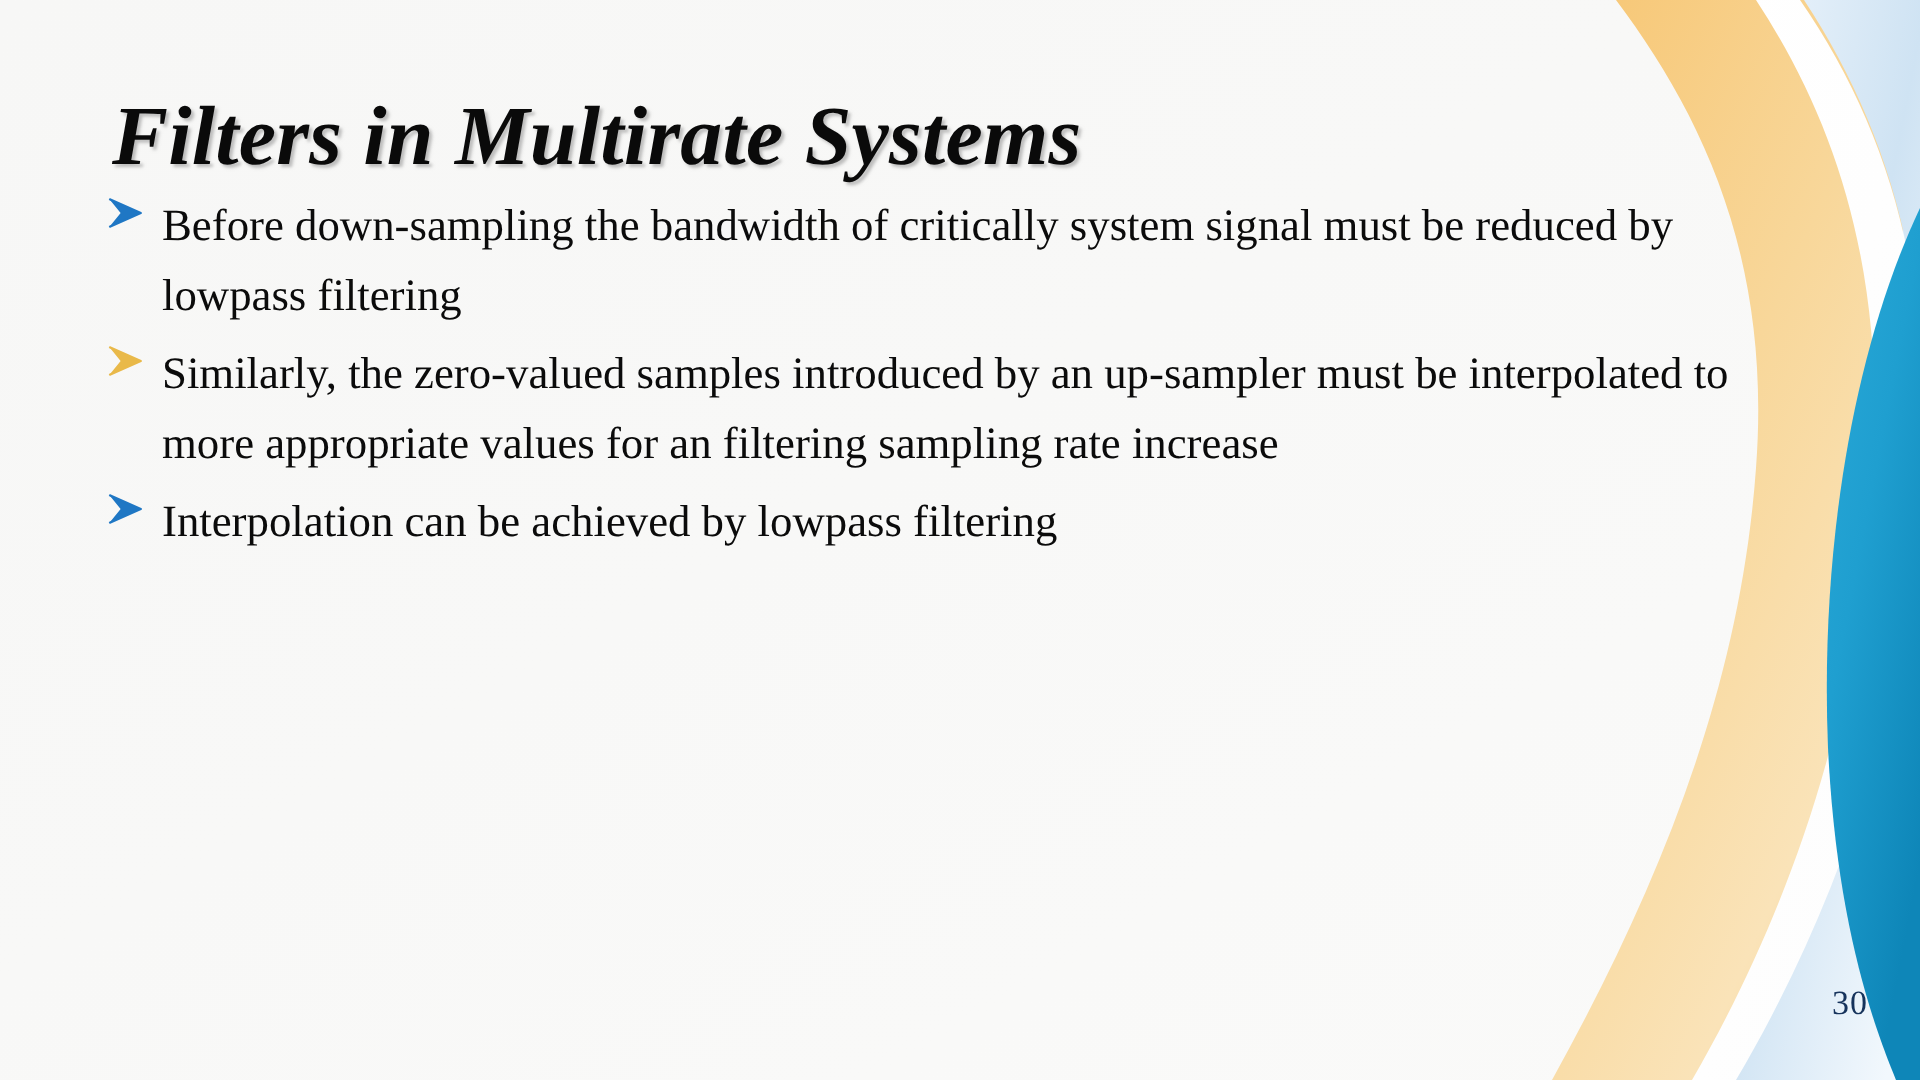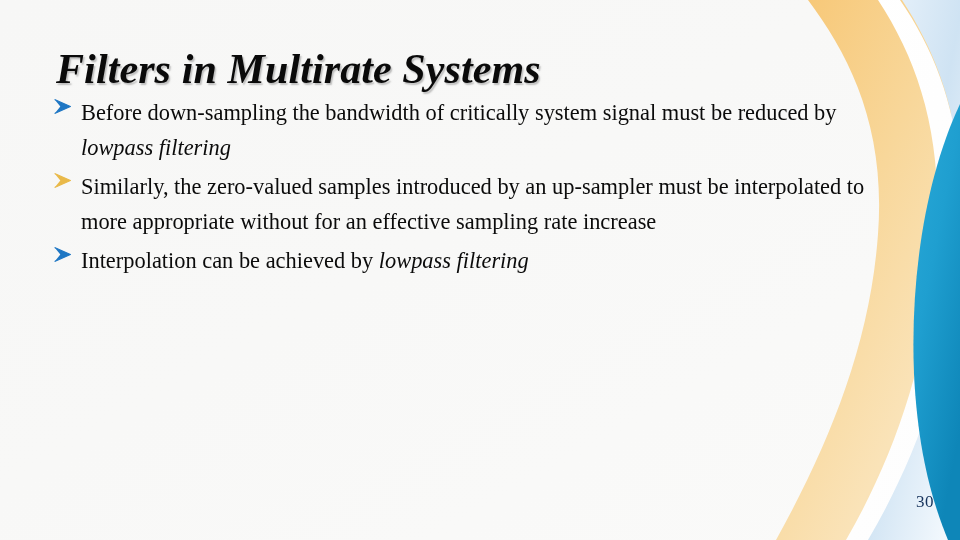--- a/index.html
+++ b/index.html
@@ -87,21 +87,21 @@
     width: 24px;
     height: 32px;
     line-height: 32px;
     font-family: "DejaVu Sans", sans-serif;
     font-size: 21px;
     display: block;
   }
   .bullet-marker svg { display: block; }
 
   .bullet-text { display: inline; }
-  .em-italic { font-style: italic; }
+  .em-italic { }
 </style>
 </head>
 <body>
 
 <div id="slide">
 
   <svg id="deco" viewBox="0 0 260 540" preserveAspectRatio="none" aria-hidden="true">
     <defs>
       <linearGradient id="gLightBlueOuter" x1="0" y1="0" x2="1" y2="1">
         <stop offset="0%" stop-color="#d6e6f7"></stop>
@@ -176,21 +176,21 @@
           <svg width="21" height="21" viewBox="0 0 24 24" aria-hidden="true">
             <path d="M3 4 L21 12 L3 20 L9.5 12 Z" fill="#1f77c4"></path>
             <path d="M3 4 L21 12 L3 20" fill="none" stroke="#1f77c4" stroke-width="1.4" stroke-linejoin="round"></path>
           </svg>
         </span><span class="bullet-text"><span>Before down-sampling the bandwidth of critically system signal must be reduced by </span><span class="em-italic">lowpass filtering</span></span></p>
       <p class="bullet"><span class="bullet-marker">
           <svg width="21" height="21" viewBox="0 0 24 24" aria-hidden="true">
             <path d="M3 4 L21 12 L3 20 L9.5 12 Z" fill="#e9b949"></path>
             <path d="M3 4 L21 12 L3 20" fill="none" stroke="#e9b949" stroke-width="1.4" stroke-linejoin="round"></path>
           </svg>
-        </span><span class="bullet-text"><span>Similarly, the zero-valued samples introduced by an up-sampler must be interpolated to more appropriate without for an effective sampling rate increase</span></span></p>
+        </span><span class="bullet-text"><span>Similarly, the zero-valued samples introduced by an up-sampler must be interpolated to more appropriate values for an filtering sampling rate increase</span></span></p>
       <p class="bullet"><span class="bullet-marker">
           <svg width="21" height="21" viewBox="0 0 24 24" aria-hidden="true">
             <path d="M3 4 L21 12 L3 20 L9.5 12 Z" fill="#1f77c4"></path>
             <path d="M3 4 L21 12 L3 20" fill="none" stroke="#1f77c4" stroke-width="1.4" stroke-linejoin="round"></path>
           </svg>
         </span><span class="bullet-text"><span>Interpolation can be achieved by </span><span class="em-italic">lowpass filtering</span></span></p>
     </div>
 
 </div>
 

